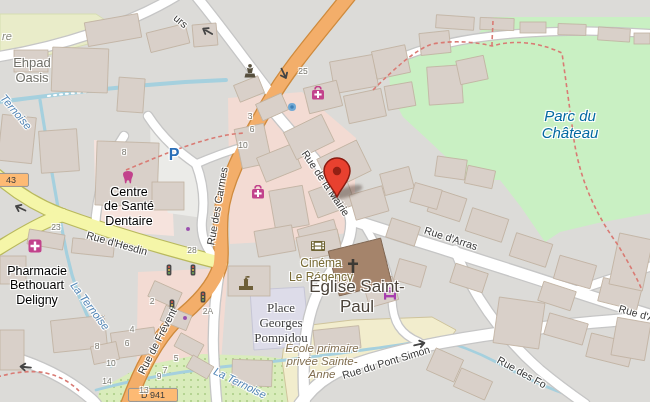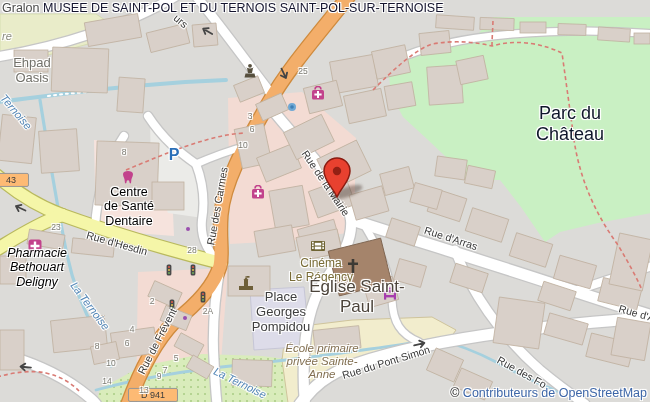--- a/index.html
+++ b/index.html
@@ -7,21 +7,21 @@
        font-family:"Liberation Sans",sans-serif}
   #map-svg{position:absolute;left:0;top:0;width:650px;height:402px}
   .ic{position:absolute;z-index:15;pointer-events:none;line-height:0}
   .lbl{position:absolute;z-index:20;text-align:center;line-height:1.15;white-space:pre-line;
        pointer-events:none;color:#3a3a3a;font-size:10.5px;
        text-shadow:-1px -1px 0 #fff,1px -1px 0 #fff,-1px 1px 0 #fff,1px 1px 0 #fff,0 0 3px #fff}
   .st{white-space:nowrap;font-size:10.5px;color:#383838}
   .num{font-size:8.5px;color:#7e7d75}
   .poi{font-size:12.5px;color:#000000}
   .poi2{font-size:13px;color:#72716a}
-  .park{font-size:18px;color:#0f172a;}
+  .park{font-size:15px;color:#0369a1;font-style:italic}
   .plc{font-size:13px;color:#3e3e3e}
   .cin{font-size:12px;color:#786b35}
   .chu{font-size:17px;color:#4c443b}
   .sch{font-size:11.5px;color:#837052;font-style:italic}
   .wat{font-size:11px;color:#5588b8;font-style:italic;white-space:nowrap}
   .pk{font-size:16px;font-weight:bold;color:#2a6fb8}
   .frag{font-size:11px;color:#8a8a80;font-style:italic}
   .shield{font-size:9px;color:#3c3c3c;background:#fdba74;border:1px solid #969696;border-radius:2px;
           padding:0 12px;line-height:1.35;white-space:nowrap;text-shadow:none}
   #title{position:absolute;left:2px;top:1px;z-index:40;font-size:12.5px;color:#14142e;white-space:nowrap;
@@ -292,28 +292,28 @@
       <div class="lbl st" style="left: 326px; top: 183px; transform: translate(-50%, -50%) rotate(56deg);">Rue de la Mairie</div>
       <div class="lbl st" style="left: 451px; top: 238px; transform: translate(-50%, -50%) rotate(18deg);">Rue d'Arras</div>
       <div class="lbl st" style="left: 637px; top: 313px; transform: translate(-50%, -50%) rotate(16deg);">Rue d'A</div>
       <div class="lbl st" style="left: 386px; top: 362px; transform: translate(-50%, -50%) rotate(-17deg);">Rue du Pont Simon</div>
       <div class="lbl st" style="left: 522px; top: 372px; transform: translate(-50%, -50%) rotate(29deg);">Rue des Fo</div>
       <div class="lbl st" style="left: 181px; top: 21px; transform: translate(-50%, -50%) rotate(40deg);">urs</div>
       <div class="lbl frag" style="left: 7px; top: 36px; transform: translate(-50%, -50%) rotate(0deg);">re</div>
       <div class="lbl poi" style="left: 129px; top: 207px; transform: translate(-50%, -50%) rotate(0deg);">Centre
 de Santé
 Dentaire</div>
-      <div class="lbl poi" style="left: 37px; top: 268px; transform: translate(-50%, -50%) rotate(0deg); font-style: italic;">Pharmacie
+      <div class="lbl poi" style="left: 37px; top: 286px; transform: translate(-50%, -50%) rotate(0deg);">Pharmacie
 Bethouart
 Deligny</div>
       <div class="lbl poi2" style="left: 32px; top: 71px; transform: translate(-50%, -50%) rotate(0deg);">Ehpad
 Oasis</div>
       <div class="lbl park" style="left: 570px; top: 124px; transform: translate(-50%, -50%) rotate(0deg);">Parc du
 Château</div>
-      <div class="lbl plc" style="left: 281px; top: 312px; transform: translate(-50%, -50%) rotate(0deg);">Place
+      <div class="lbl plc" style="left: 281px; top: 323px; transform: translate(-50%, -50%) rotate(0deg); font-family: Liberation Serif, serif;">Place
 Georges
 Pompidou</div>
       <div class="lbl cin" style="left: 321px; top: 271px; transform: translate(-50%, -50%) rotate(0deg);">Cinéma
 Le Régency</div>
       <div class="lbl chu" style="left: 357px; top: 297px; transform: translate(-50%, -50%) rotate(0deg);">Église Saint-
 Paul</div>
       <div class="lbl sch" style="left: 322px; top: 362px; transform: translate(-50%, -50%) rotate(0deg);">École primaire
 privée Sainte-
 Anne</div>
       <div class="lbl wat" style="left: 16px; top: 112px; transform: translate(-50%, -50%) rotate(50deg);">Ternoise</div>
@@ -341,15 +341,13 @@
       <div class="lbl num" style="left: 165px; top: 371px; transform: translate(-50%, -50%) rotate(0deg);">7</div>
       <div class="lbl num" style="left: 176px; top: 359px; transform: translate(-50%, -50%) rotate(0deg);">5</div>
     </div>
   <div id="marker-shadow" style="left: 337px; top: 193px;"></div>
   <div id="marker" style="left: 337px; top: 198px;">
     <svg width="30" height="41" viewBox="-15 -40 30 41">
       <path d="M0,0 C-5,-11 -13,-16 -13,-26 A13,13 0 1 1 13,-26 C13,-16 5,-11 0,0 Z" fill="#e8412f" stroke="#8a1d12" stroke-width="1.5"></path>
       <circle cx="0" cy="-26" r="4.2" fill="#8a1d12" opacity="0.9"></circle>
     </svg>
   </div>
-  <div id="title"><span class="gralon">Gralon</span> <span>MUSEE DE SAINT-POL ET DU TERNOIS SAINT-POL-SUR-TERNOISE</span></div>
-  <div id="attribution"><span class="att-sym">©</span> <span class="att-text">Contributeurs de OpenStreetMap</span></div>
 </div>
 
 </body></html>

